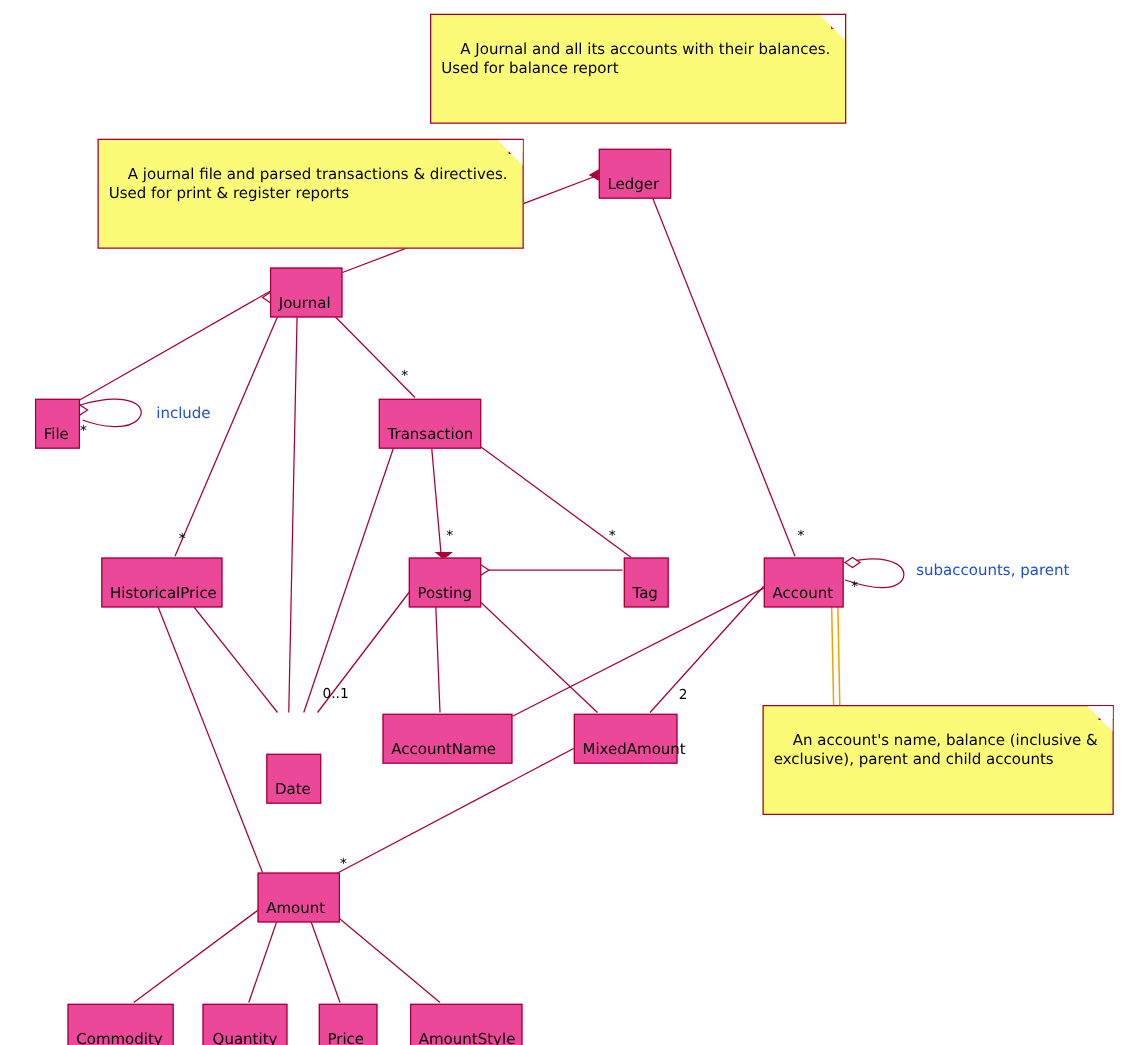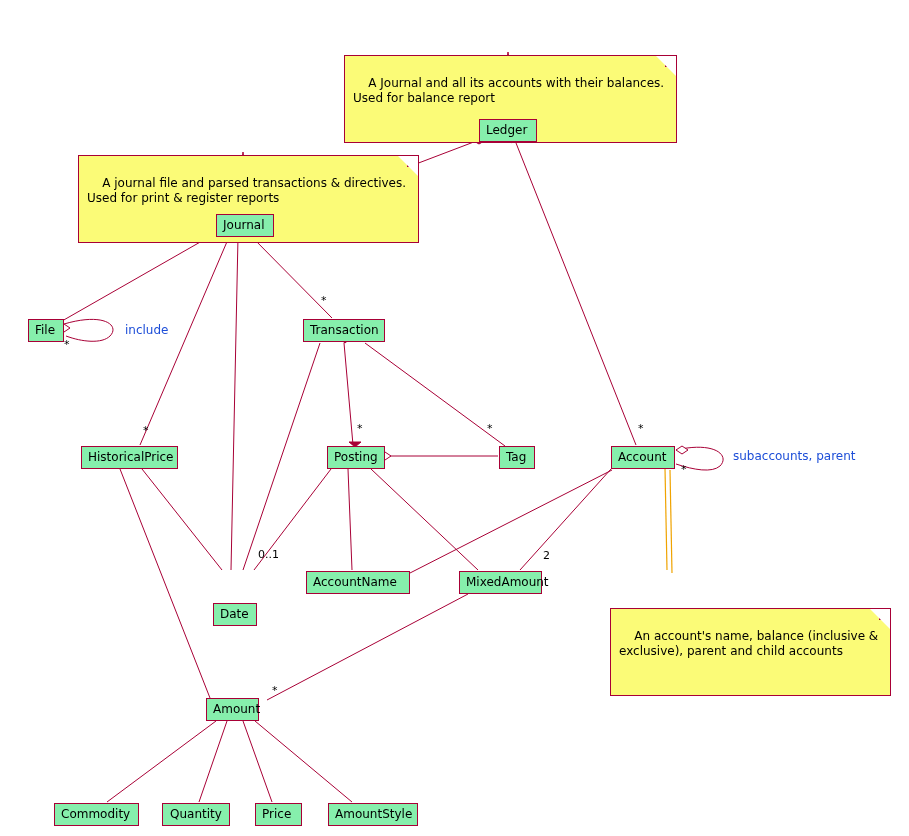--- a/index.html
+++ b/index.html
@@ -20,41 +20,40 @@
   svg.edges {
     position: absolute;
     left: 0;
     top: 0;
     width: 909px;
     height: 836px;
   }
   .node {
     position: absolute;
     box-sizing: border-box;
-    background: #86efac;
+    background: #ec4899;
     border: 1px solid #a80036;
     color: #000000;
     font-size: 12px;
     font-family: "DejaVu Sans", sans-serif;
     line-height: 14px;
-    padding: 3px 6px 4px 6px;
+    padding: 20px 6px 4px 6px;
     white-space: nowrap;
   }
   .note {
     position: absolute;
     box-sizing: border-box;
     background: #fbfb77;
     border: 1px solid #a80036;
     color: #000000;
     font-size: 12px;
     font-family: "DejaVu Sans", sans-serif;
     line-height: 15px;
     padding: 5px 8px 6px 8px;
     white-space: pre;
-    margin-top: 44px;
   }
   .note::after {
     content: "";
     position: absolute;
     top: 0;
     right: 0;
     width: 0;
     height: 0;
     border-left: 10px solid transparent;
     border-bottom: 10px solid transparent;
@@ -209,21 +208,21 @@
   </div>
   <div class="node" style="left:213px; top:571px; width:44px;margin-top:32px;">
     <span>Date</span>
   </div>
   <div class="node" style="left:306px; top:571px; width:104px;">
     <span>AccountName</span>
   </div>
   <div class="node" style="left:459px; top:571px; width:83px;">
     <span>MixedAmount</span>
   </div>
-  <div class="node" style="left:206px; top:698px; width:53px;">
+  <div class="node" style="left:206px; top:698px; width:66px;">
     <span>Amount</span>
   </div>
   <div class="node" style="left:54px; top:803px; width:85px;">
     <span>Commodity</span>
   </div>
   <div class="node" style="left:162px; top:803px; width:68px;text-align:center;">
     <span>Quantity</span>
   </div>
   <div class="node" style="left:255px; top:803px; width:47px;">
     <span>Price</span>

